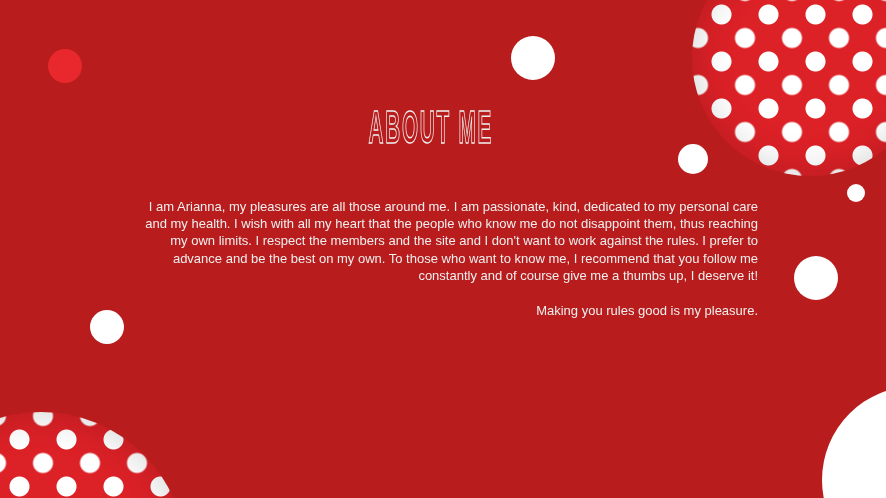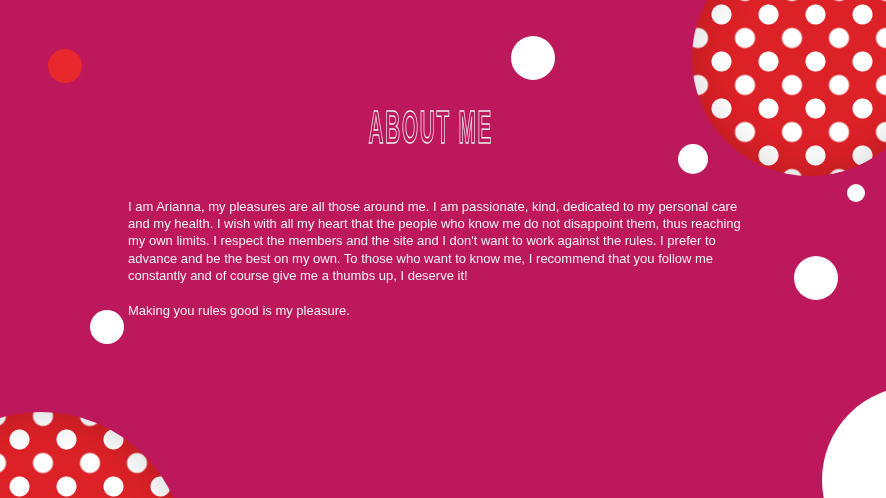--- a/index.html
+++ b/index.html
@@ -4,21 +4,21 @@
 <style>
   html, body {
     margin: 0;
     padding: 0;
     background: #000;
   }
   .slide {
     position: relative;
     width: 886px;
     height: 498px;
-    background: #be185d;
+    background: #b91c1c;
     overflow: hidden;
     font-family: "Liberation Sans", sans-serif;
   }
   .circle {
     position: absolute;
     border-radius: 50%;
   }
   
   .polka {
     background-color: #DC2127;
@@ -58,21 +58,21 @@
     fill: none;
     stroke: #ECECEC;
     stroke-width: 1.1px;
   }
 
   .text-block {
     position: absolute;
     left: 128px;
     top: 198px;
     width: 630px;
-    text-align: left;
+    text-align: right;
     color: #EFEFEF;
     font-size: 13px;
     line-height: 17.2px;
     font-family: "Liberation Sans", sans-serif;
   }
   .tagline { margin-top: 18px; }
 </style>
 </head>
 <body>
 

